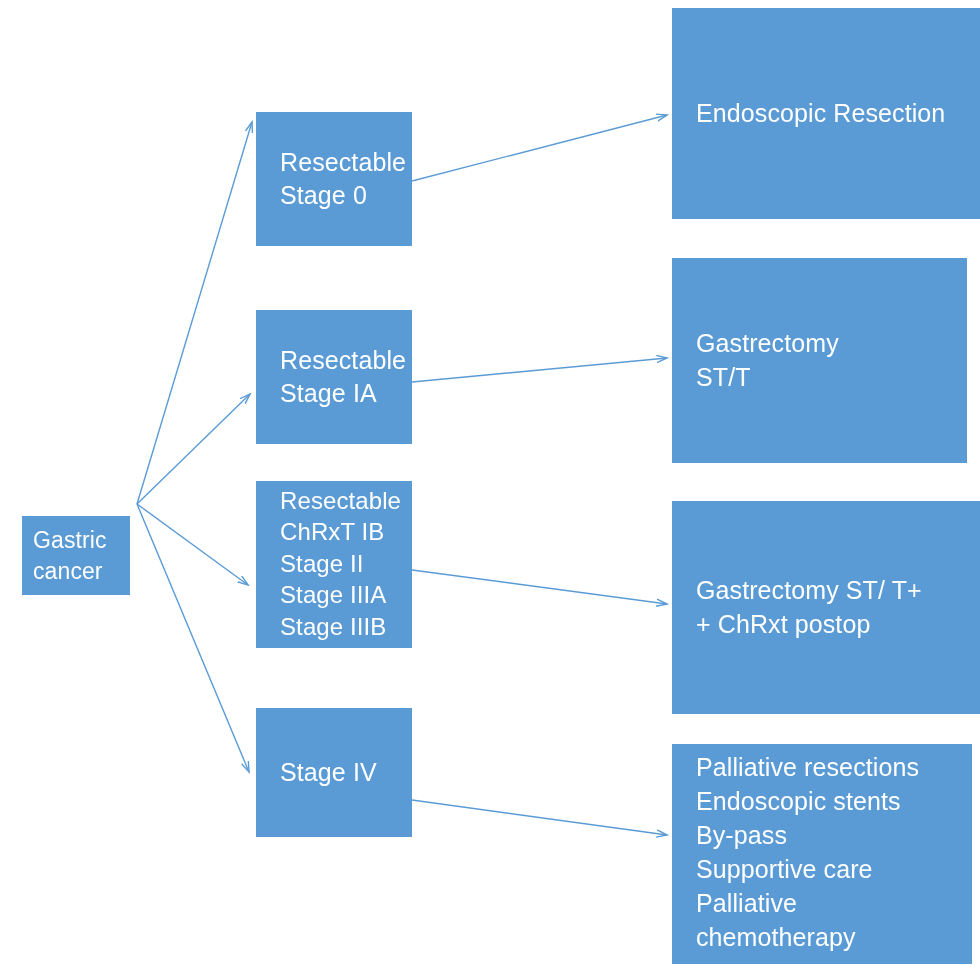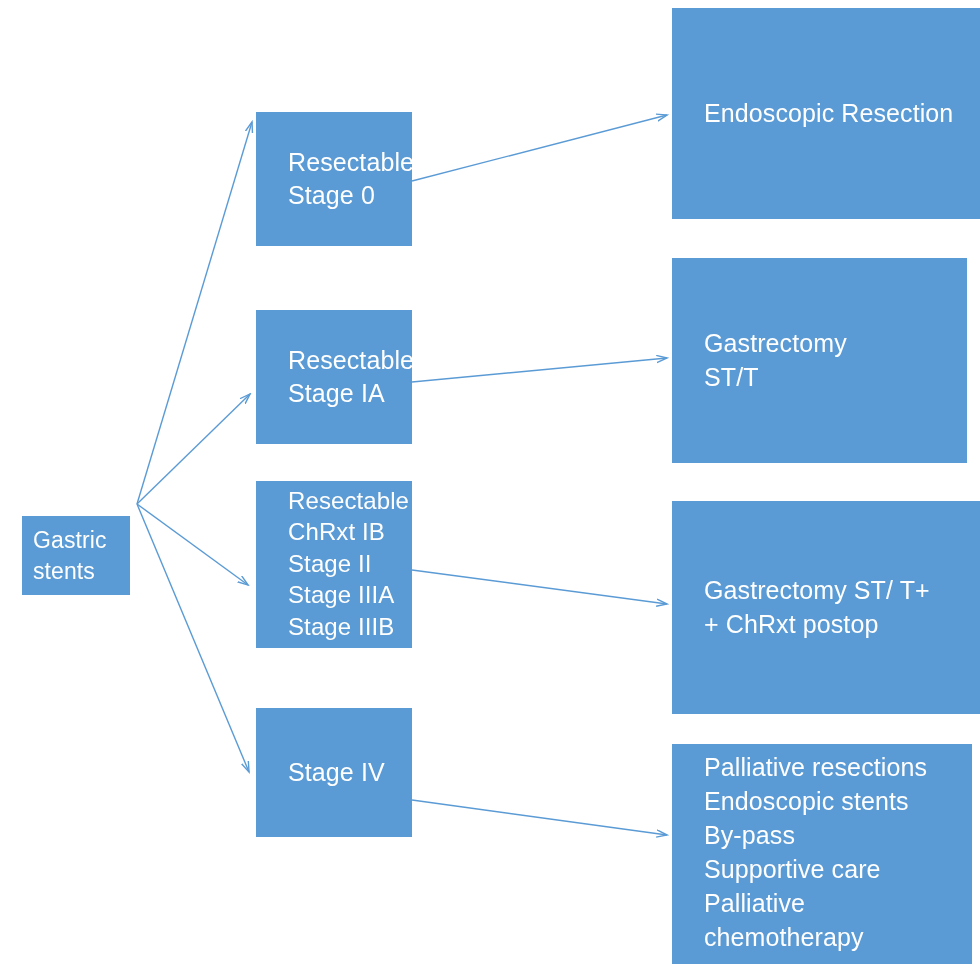--- a/index.html
+++ b/index.html
@@ -19,21 +19,21 @@
     position: absolute;
     box-sizing: border-box;
     background: #5B9BD5;
     color: #ffffff;
     display: flex;
     flex-direction: column;
     justify-content: center;
     font-size: 25px;
     line-height: 1.33;
     letter-spacing: 0.1px;
-    padding-left: 32px;
+    padding-left: 24px;
     padding-right: 8px;
     white-space: pre;
   }
   .node .line {
     display: block;
   }
   
   #node-root {
     left: 22px;
     top: 474px;
@@ -128,36 +128,36 @@
       <line x1="137" y1="504" x2="249" y2="772"></line>
       <line x1="412" y1="181" x2="667" y2="115"></line>
       <line x1="412" y1="382" x2="667" y2="358"></line>
       <line x1="412" y1="570" x2="667" y2="604"></line>
       <line x1="412" y1="800" x2="667" y2="835"></line>
     </g>
   </svg>
 
   <div class="node" id="node-root">
     <span class="line">Gastric</span>
-    <span class="line">stents</span>
+    <span class="line">cancer</span>
   </div>
 
   <div class="node" id="node-stage-0">
     <span class="line">Resectable</span>
     <span class="line">Stage 0</span>
   </div>
 
   <div class="node" id="node-stage-ia">
     <span class="line">Resectable</span>
     <span class="line">Stage IA</span>
   </div>
 
   <div class="node" id="node-stage-ib-iiib">
     <span class="line">Resectable</span>
-    <span class="line">ChRxt IB</span>
+    <span class="line">ChRxT IB</span>
     <span class="line">Stage II</span>
     <span class="line">Stage IIIA</span>
     <span class="line">Stage IIIB</span>
   </div>
 
   <div class="node" id="node-stage-iv">
     <span class="line">Stage IV</span>
   </div>
 
   <div class="node" id="node-tx-endoscopic">

